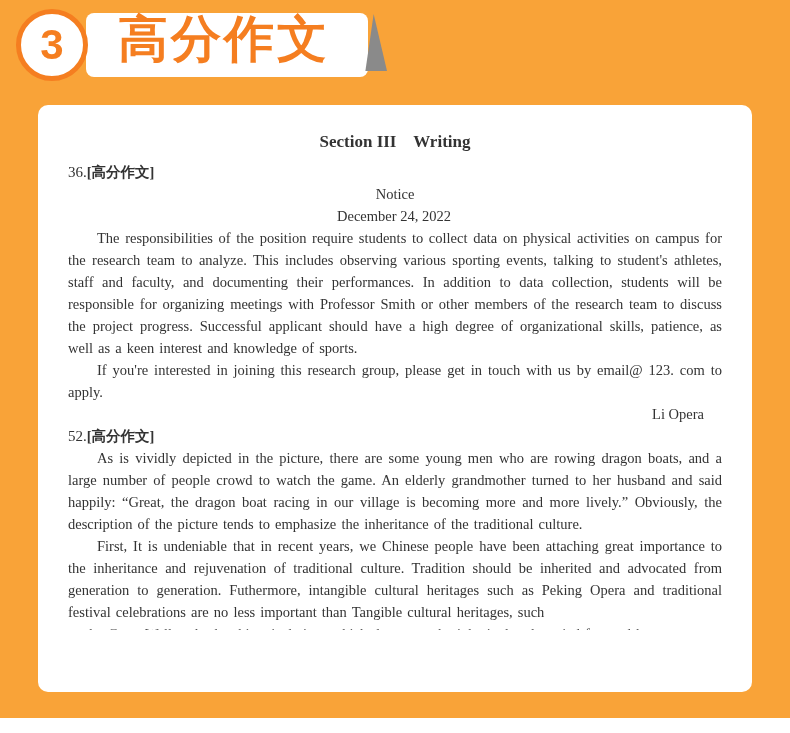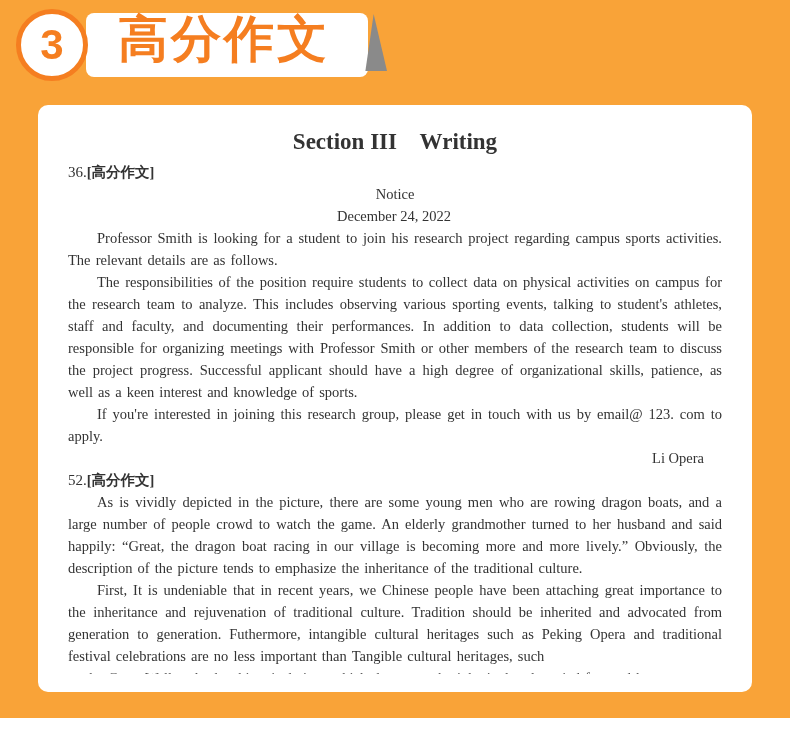--- a/index.html
+++ b/index.html
@@ -41,21 +41,21 @@
   }
   
   .card{
     position:absolute;left:38px;top:105px;width:714px;height:587px;
     background:#ffffff;border-radius:10px;
     box-sizing:border-box;padding:26px 30px 0 30px;
     overflow:hidden;
     color:#333333;font-size:14.5px;line-height:22px;
   }
   .sec-title{
-    text-align:center;font-weight:bold;font-size:23px;
+    text-align:center;font-weight:bold;font-size:17px;
     margin-bottom:8px;white-space:pre;
   }
   .item-head{font-size:15px;}
   .item-head .tag{
     font-family:Liberation Serif, serif;
     font-weight:700;font-size:14.5px;
   }
   .center{text-align:center;}
   .right{text-align:right;}
   .sig{padding-right:18px;}
@@ -89,21 +89,20 @@
     <div class="sec-title">Section III    Writing</div>
 
     <div class="item-head">
       <span>36.</span><span class="tag">[高分作文]</span>
     </div>
 
     <div class="center">Notice</div>
 
     <div class="right date">December 24, 2022</div>
 
-    <p class="body">Professor Smith is looking for a student to join his research project regarding campus sports activities. The relevant details are as follows.</p>
 
     <p class="body">The responsibilities of the position require students to collect data on physical activities on campus for the research team to analyze. This includes observing various sporting events, talking to student's athletes, staff and faculty, and documenting their performances. In addition to data collection, students will be responsible for organizing meetings with Professor Smith or other members of the research team to discuss the project progress. Successful applicant should have a high degree of organizational skills, patience, as well as a keen interest and knowledge of sports.</p>
 
     <p class="body">If you're interested in joining this research group, please get in touch with us by email@ 123. com to apply.</p>
 
     <div class="right sig">Li Opera</div>
 
     <div class="item-head">
       <span>52.</span><span class="tag">[高分作文]</span>
     </div>

